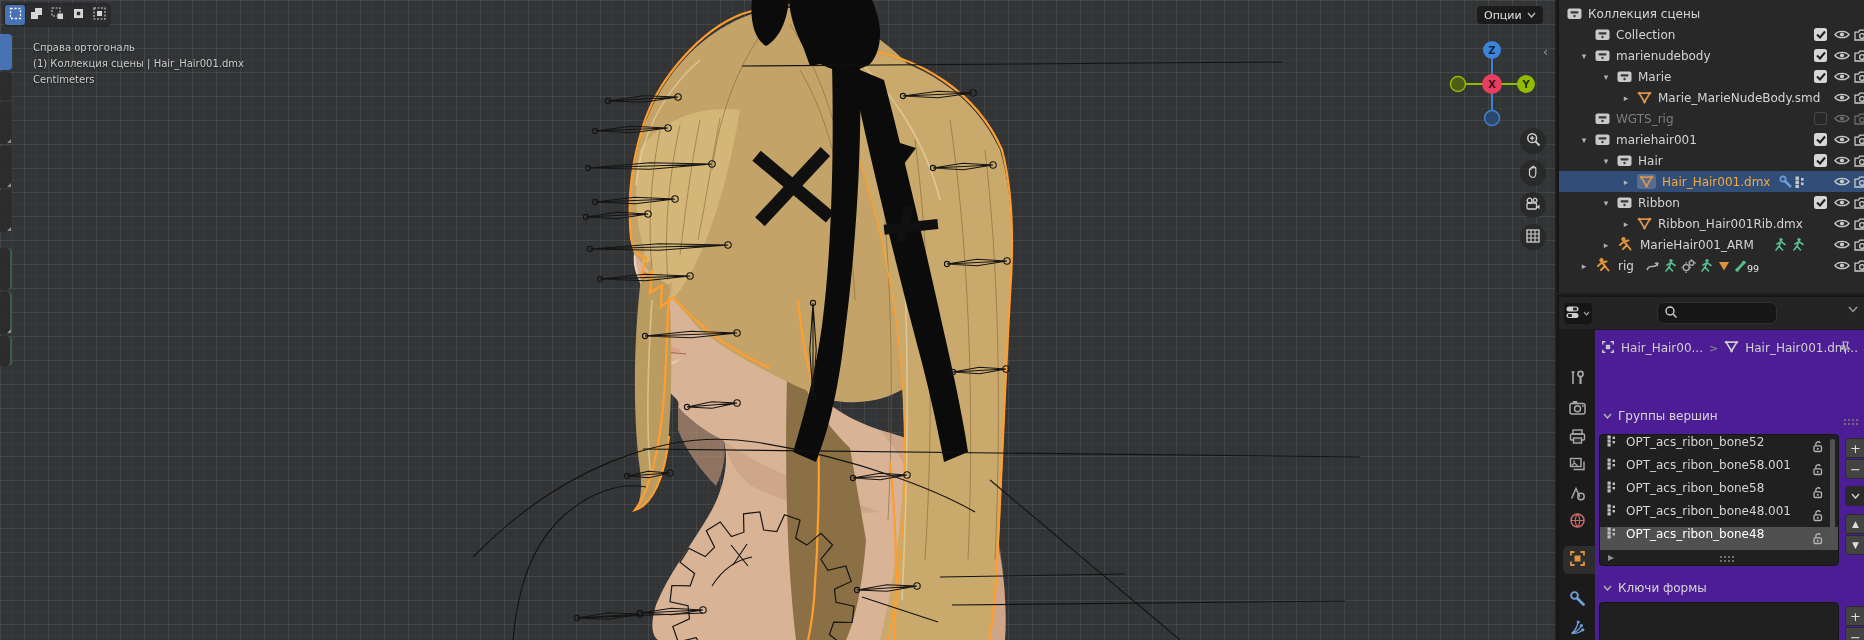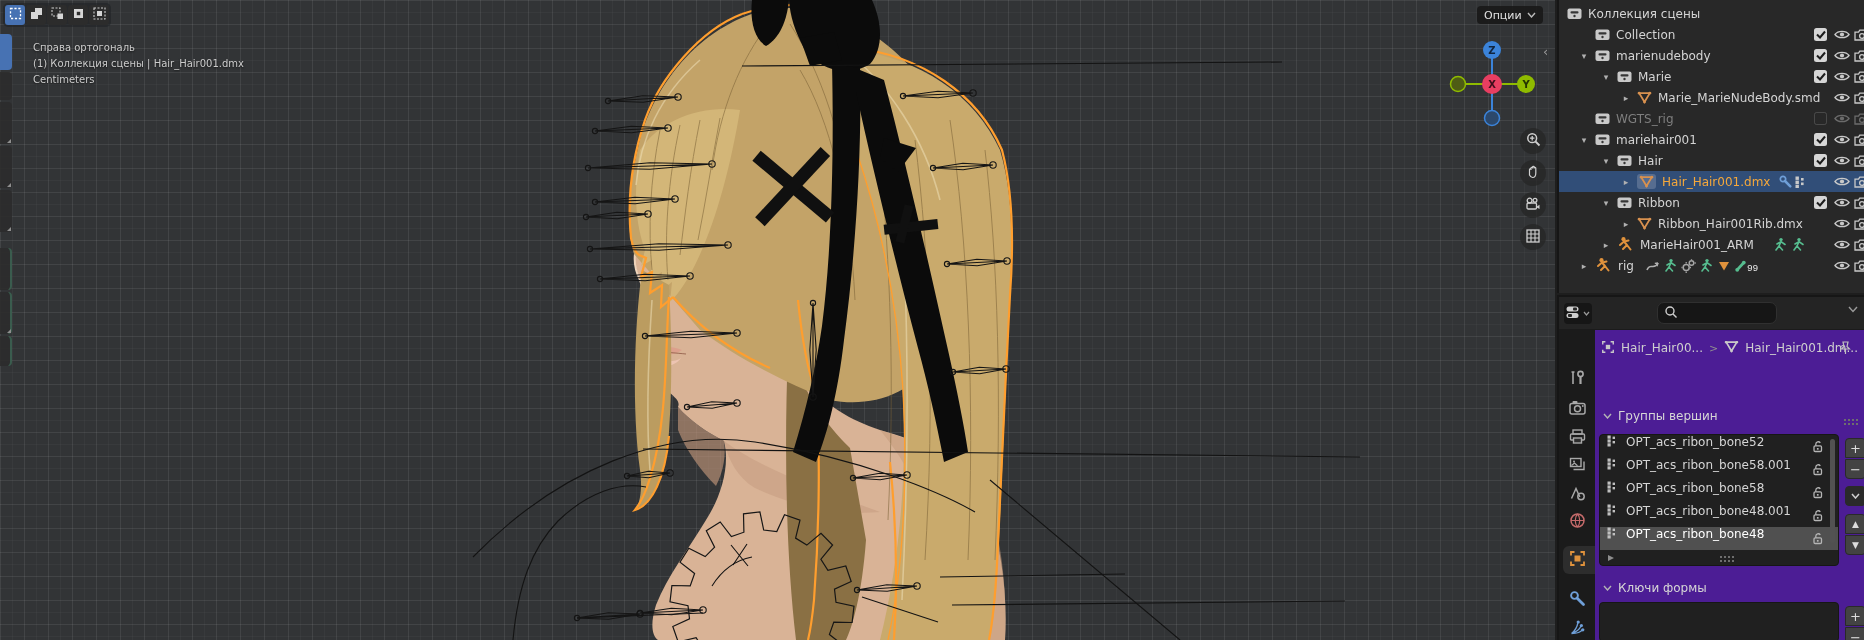--- a/index.html
+++ b/index.html
@@ -644,21 +644,21 @@
       </div>
       <div class="o-row">
         <span class="o-arrow" style="left: 19px;">▸</span>
         <span style="margin-left: 36px; display: inline-flex;">
           <svg width="17" height="17" viewBox="0 0 17 17">
             <circle cx="6.5" cy="3.2" r="2.1" fill="#e0923c"></circle>
             <path d="M7,5.5 L10,9 M10,9 L13.5,13.5 M10,9 L6,13 M7,5.5 L3,9 M7,5.5 L11.5,4.5" stroke="#e0923c" stroke-width="2" fill="none" stroke-linecap="round"></path>
           </svg>
         </span>
         <span class="lbl">rig</span>
-        <span class="o-extras" style="margin-left: 12px; margin-right: 8px; font-family: Liberation Mono, monospace;">
+        <span class="o-extras" style="margin-left: 12px; margin-right: 8px;">
           <span style="display: inline-flex;">
             <svg width="14" height="12" viewBox="0 0 14 12">
               <path d="M1,10 C4,2 8,11 12,3" stroke="#b0b0b0" stroke-width="1.6" fill="none"></path>
               <path d="M12,3 L8.8,3.4 M12,3 L11,6.2" stroke="#b0b0b0" stroke-width="1.3" fill="none"></path>
             </svg>
           </span>
           <span style="display: inline-flex;">
             <svg width="15" height="15" viewBox="0 0 15 15">
               <circle cx="8" cy="2.6" r="1.7" fill="#56bd8f"></circle>
               <path d="M8,4.6 L6,9 L3,13 M6,9 L9.5,13 M8,4.6 L4,7 M8,4.6 L12,7.5" stroke="#56bd8f" stroke-width="1.6" fill="none" stroke-linecap="round"></path>

